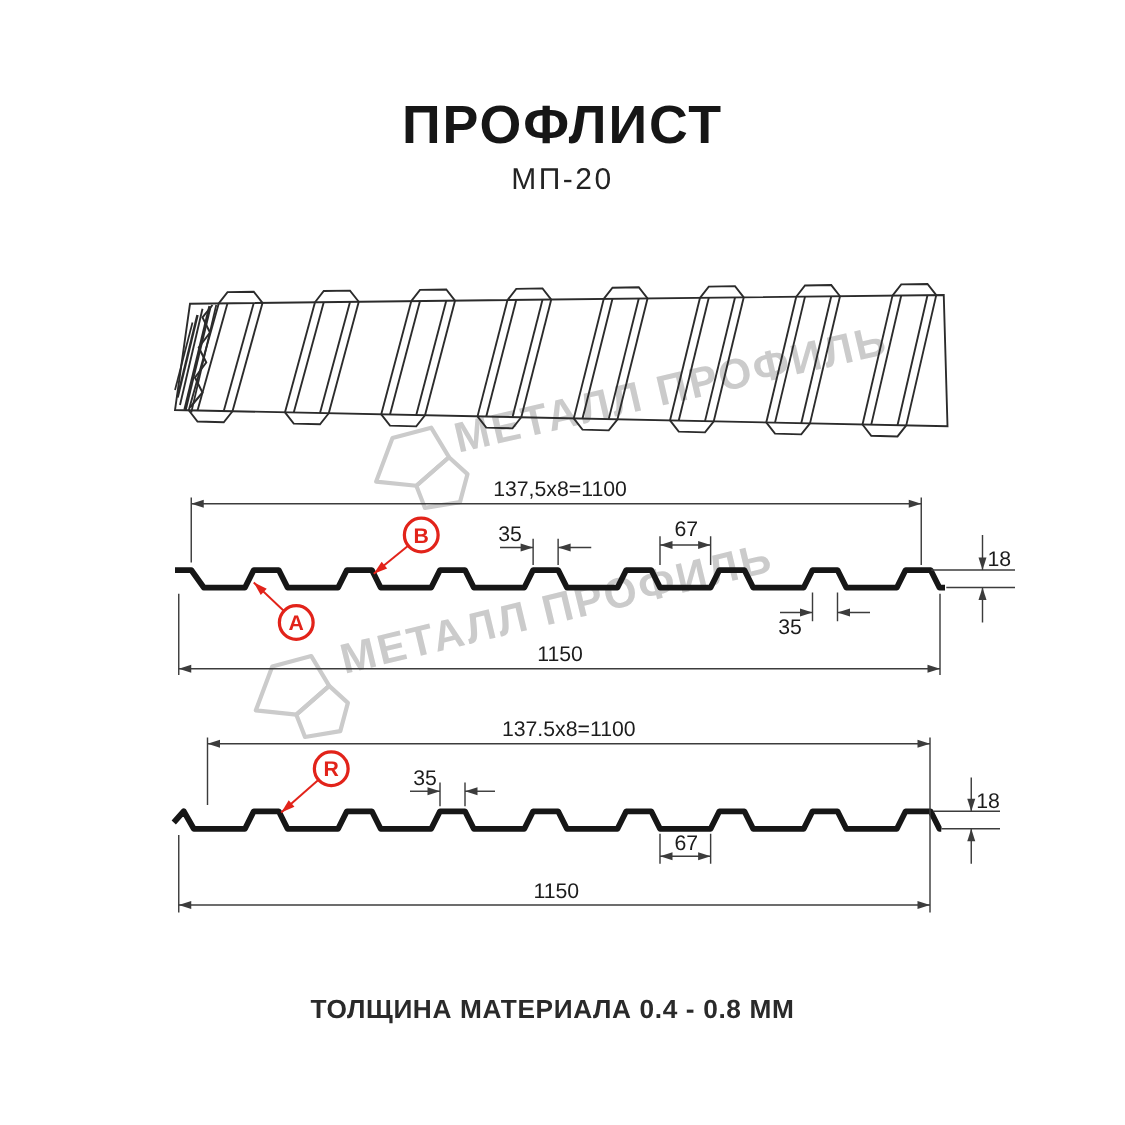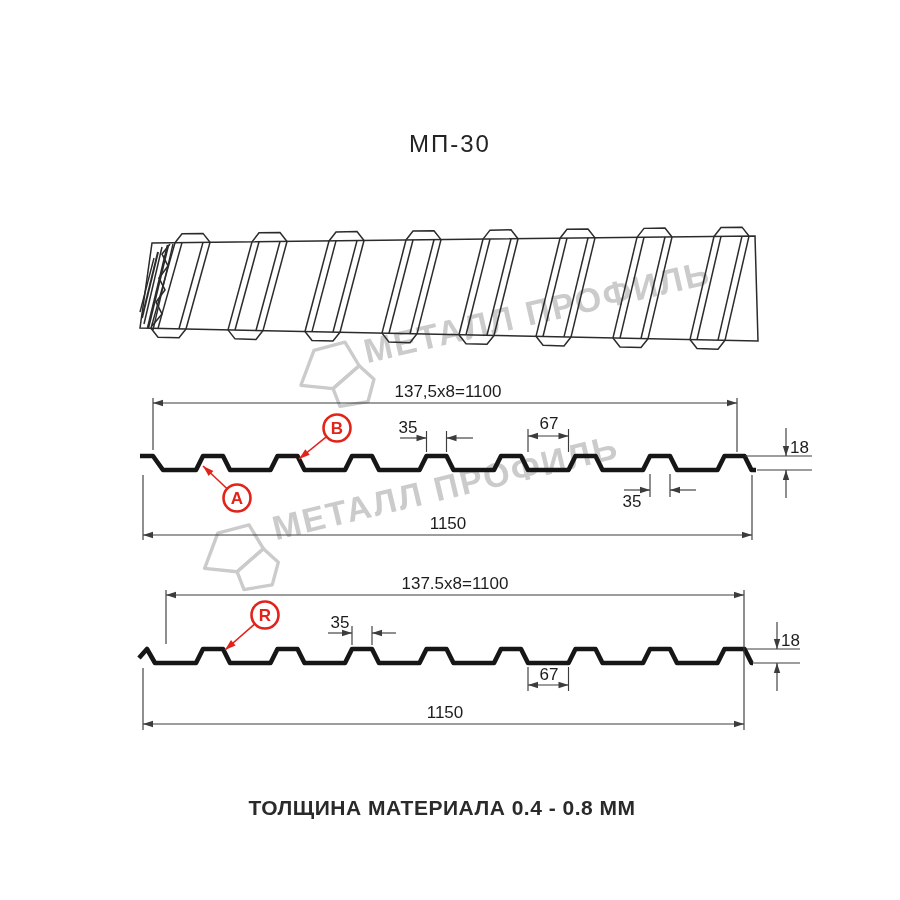--- a/index.html
+++ b/index.html
@@ -21,21 +21,22 @@
   #svg-main{position:absolute;left:0;top:0;}
   #svg-main text{font-family:"Liberation Sans",sans-serif;font-size:17px;fill:#1c1c1c;text-anchor:middle;}
   #svg-main text.ts{text-anchor:start;}
   #svg-main text.red{fill:#e2231a;font-weight:bold;font-size:17px;}
 </style>
 </head>
 <body>
 
 <div id="page">
 
-  <div class="subtitle">МП-30</div>
+  <div class="title">ПРОФЛИСТ</div>
+  <div class="subtitle">МП-20</div>
 
   <svg id="wm1-logo" class="wm-logo" width="90" height="70" viewBox="0 0 100 84">
     <g fill="none" stroke="#cbcbcb" stroke-width="4" stroke-linejoin="round" transform="rotate(-6 50 42)">
       <polygon points="8,50 28,10 66,4 80,34 46,58"></polygon>
       <polygon points="46,58 80,34 96,52 86,78 52,80"></polygon>
     </g>
   </svg>
   <div id="wm1-text" class="wm-text" style="color: rgb(203, 203, 203);">МЕТАЛЛ ПРОФИЛЬ</div>
 
   <svg id="wm2-logo" class="wm-logo" width="84" height="72" viewBox="0 0 100 84">

